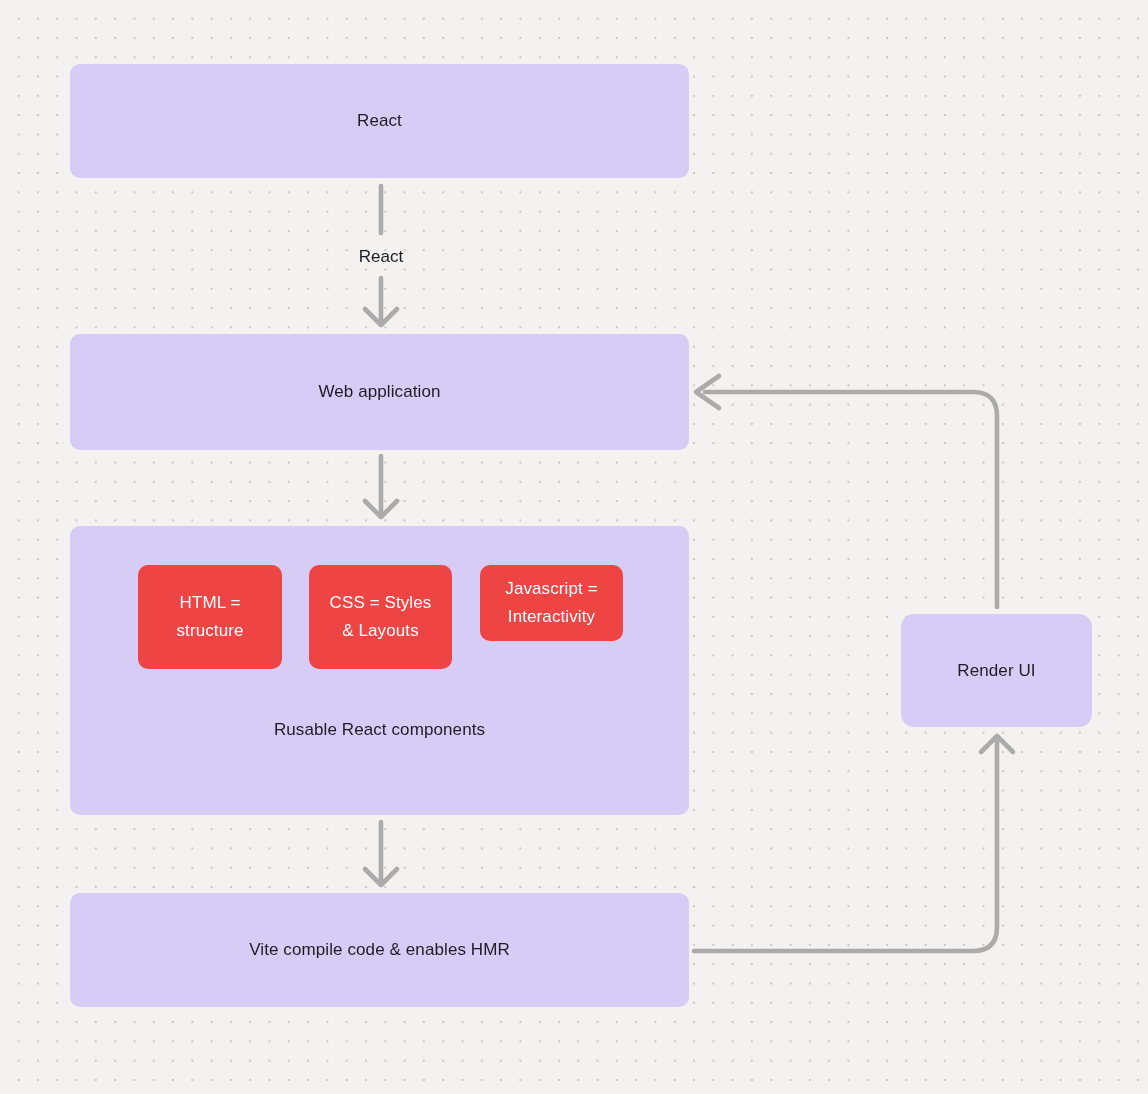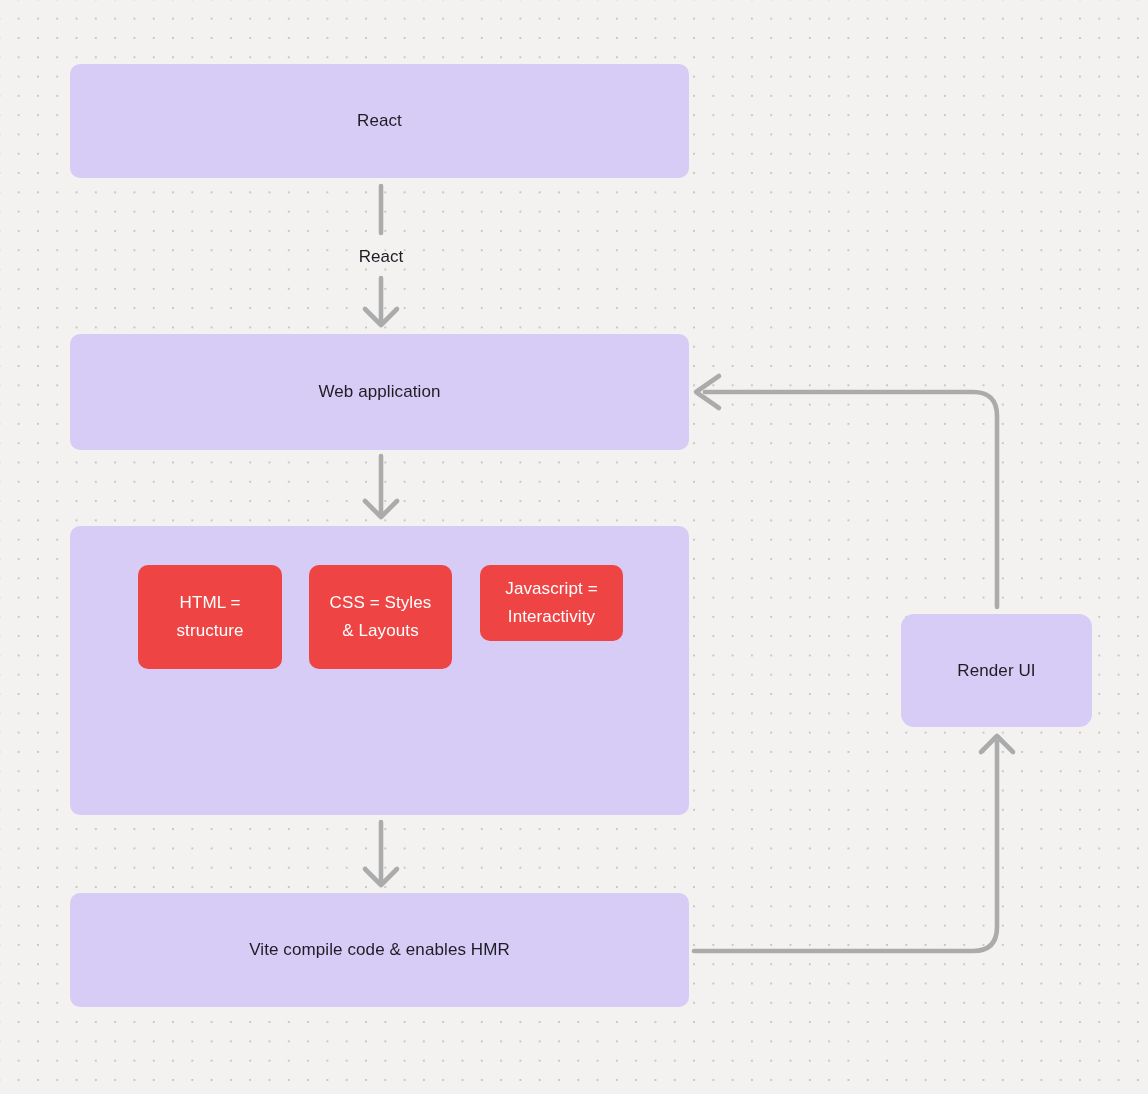--- a/index.html
+++ b/index.html
@@ -107,20 +107,23 @@
 structure</span>
     </div>
     <div class="node accent" style="left:239px; top:39px; width:143px; height:104px;">
       <span class="label">CSS = Styles
 &amp; Layouts</span>
     </div>
     <div class="node accent" style="left:410px; top:39px; width:143px; height:76px;">
       <span class="label">Javascript =
 Interactivity</span>
     </div>
+    <div class="group-label">
+      <span class="label">Rusable React components</span>
+    </div>
   </div>
 
   <div class="node light" style="left:70px; top:893px; width:619px; height:114px;">
     <span class="label">Vite compile code &amp; enables HMR</span>
   </div>
 
   <div class="node light render" style="left:901px; top:614px; width:191px; height:113px;">
     <span class="label">Render UI</span>
   </div>
 

